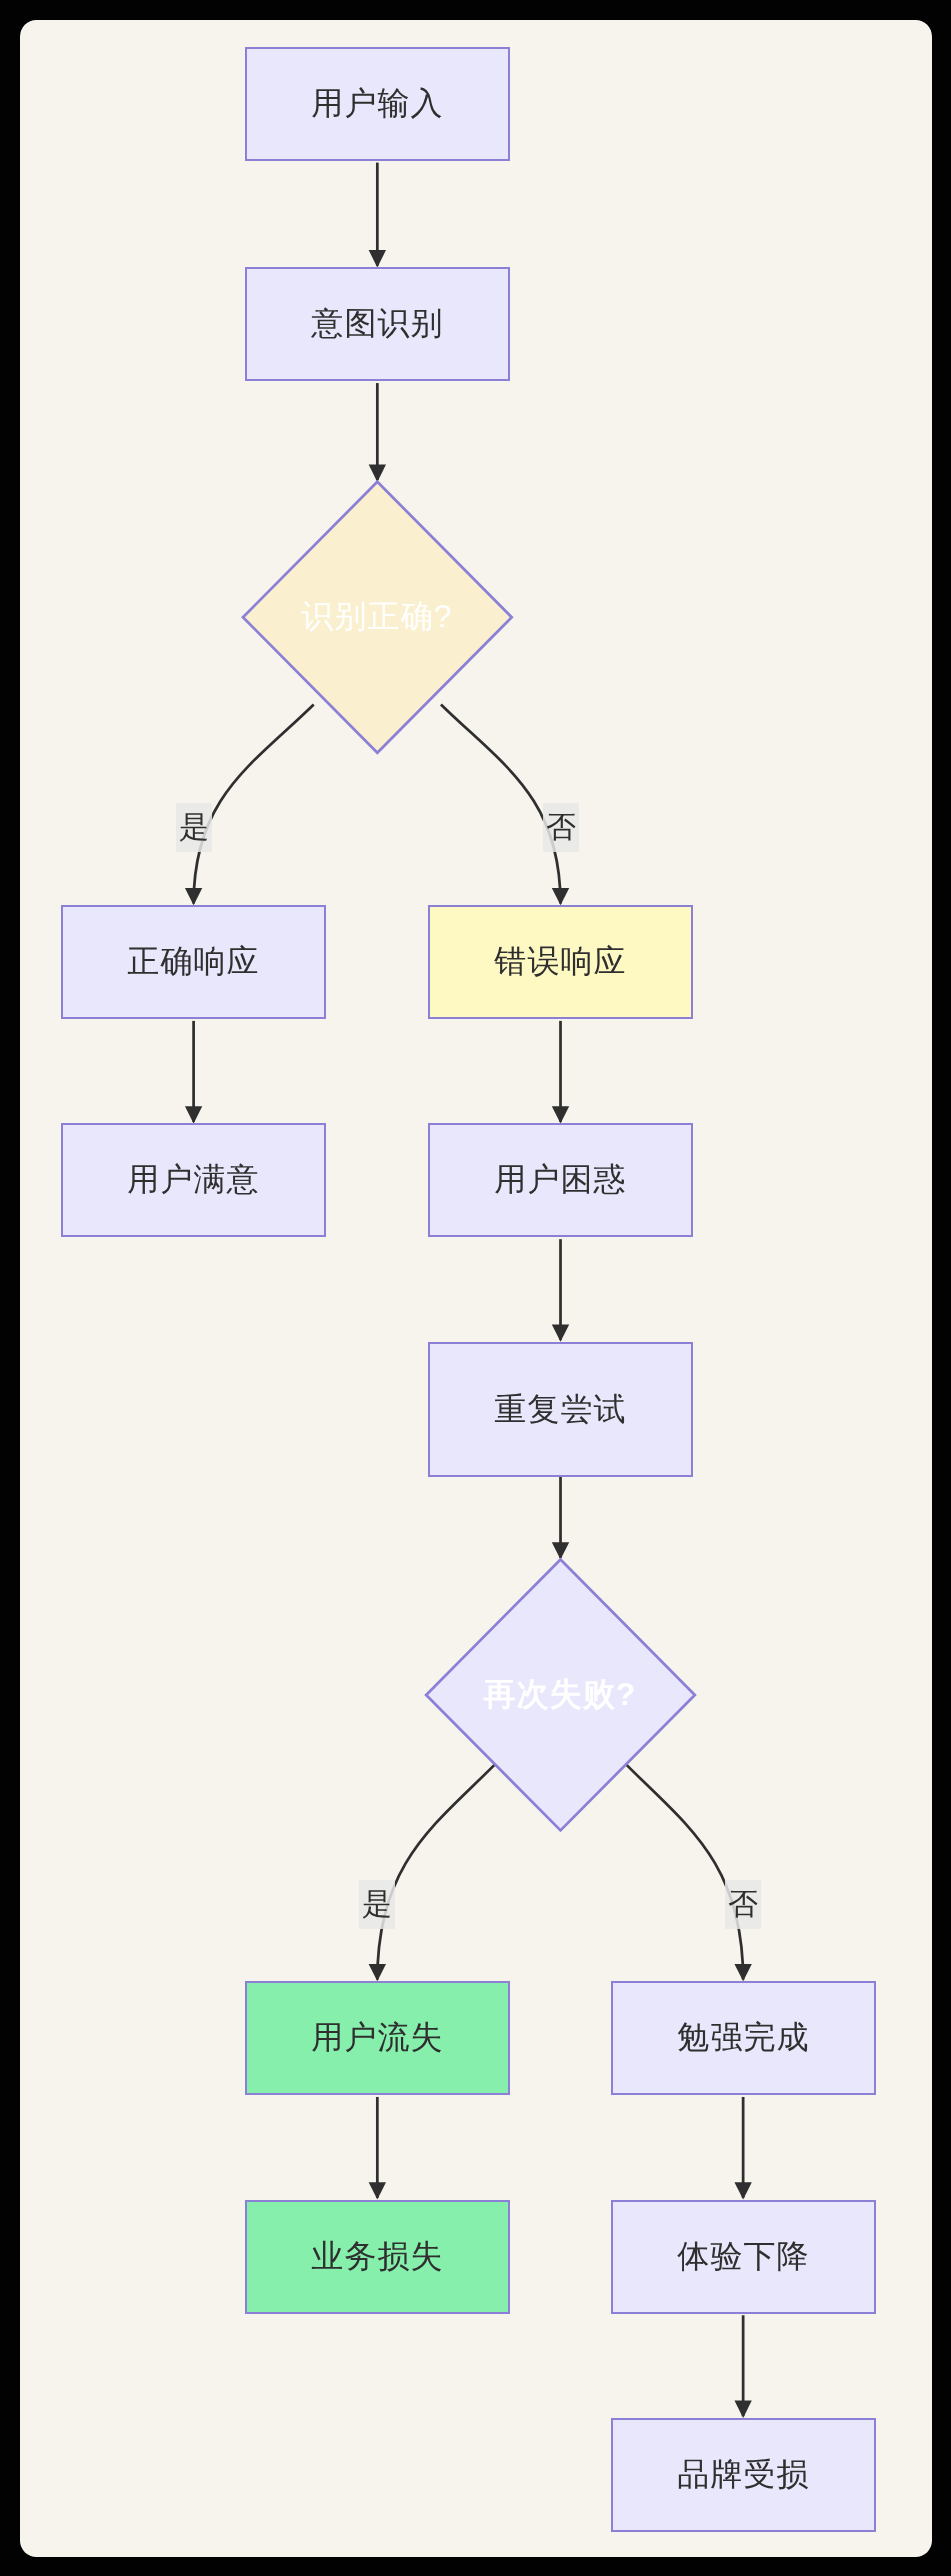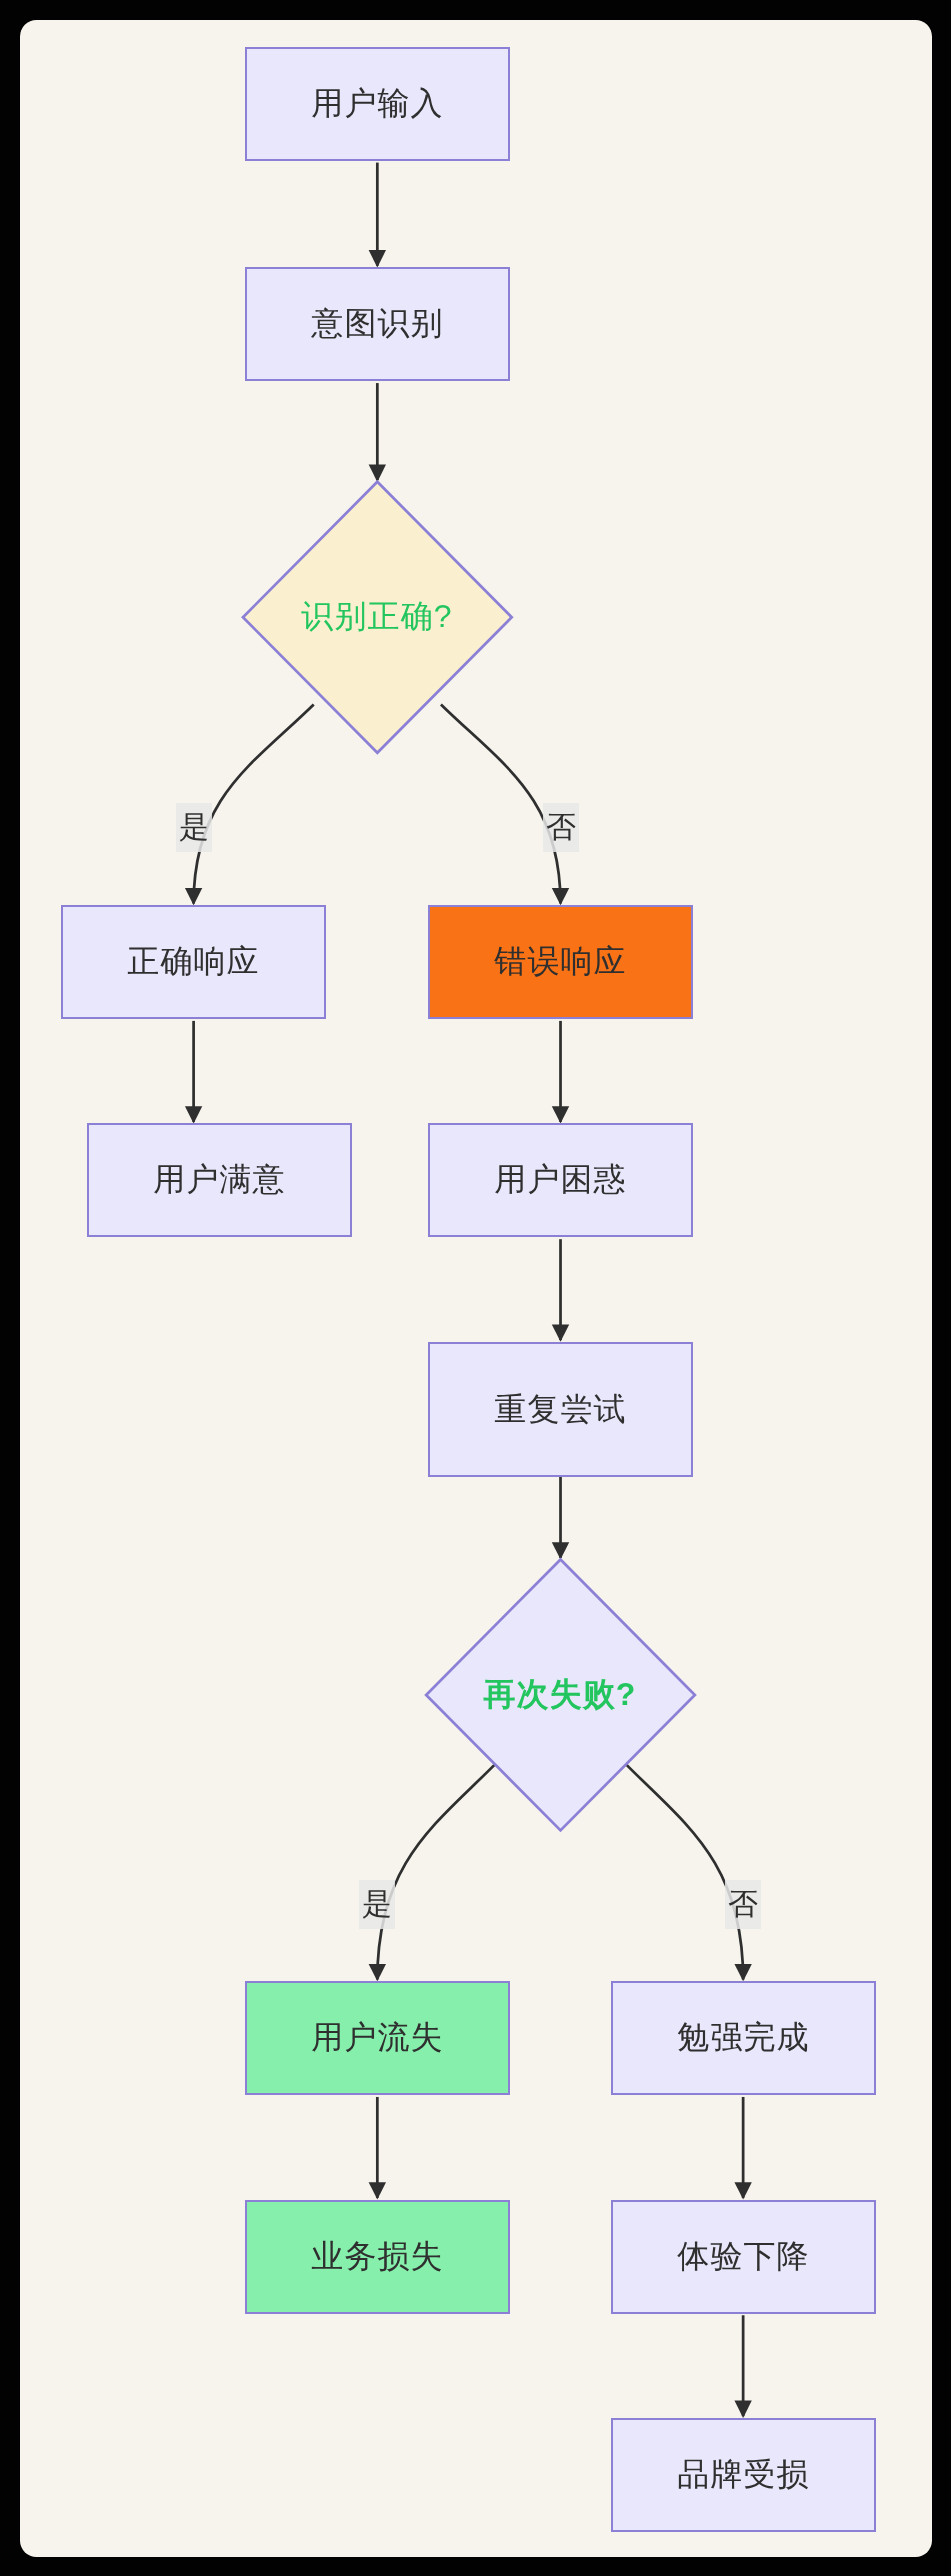--- a/index.html
+++ b/index.html
@@ -14,26 +14,26 @@
   }
   .edge-svg { position:absolute; left:0; top:0; }
   .node {
     position:absolute; box-sizing:border-box;
     border:2.7px solid #8C80D6;
     display:flex; align-items:center; justify-content:center;
     font-size:32px; font-weight:500; color:#2F2F2F;
     letter-spacing:1.1px; white-space:nowrap;
   }
   .fill-lavender   { background:#E9E7FB; }
-  .fill-pink-light { background:#f97316; }
+  .fill-pink-light { background:#fef9c3; }
   .fill-pink       { background:#86efac; }
   .dlabel {
     position:absolute; width:230px; height:60px;
     display:flex; align-items:center; justify-content:center;
-    font-size:32px; font-weight:500; color:#22c55e;
+    font-size:32px; font-weight:500; color:#ffffff;
     letter-spacing:1.1px; white-space:nowrap;
   }
   .elabel {
     position:absolute; width:36px; height:49px;
     display:flex; align-items:center; justify-content:center;
     background:rgba(232,232,231,0.85);
     font-size:30px; font-weight:500; color:#2F2F2F;
   }
 </style>
 </head>
@@ -68,21 +68,21 @@
     <polygon points="688,878 933,1125 688,1372 443,1125" fill="#FAF0CF" stroke="#8C80D6" stroke-width="5"></polygon>
     <polygon points="1022,2843 1267,3090 1022,3337 777,3090" fill="#E9E7FB" stroke="#8C80D6" stroke-width="5"></polygon>
   </svg>
 
   <div class="node fill-lavender" style="left:245px; top:47px;  width:265px; height:114px;">用户输入</div>
   <div class="node fill-lavender" style="left:245px; top:267px; width:265px; height:114px;">意图识别</div>
 
   <div class="node fill-lavender" style="left:61px; top:905px; width:265px; height:114px;">正确响应</div>
   <div class="node fill-pink-light" style="left:428px; top:905px; width:265px; height:114px;">错误响应</div>
 
-  <div class="node fill-lavender" style="left:61px; top:1123px; width:265px; height:114px;margin-left:26px;">用户满意</div>
+  <div class="node fill-lavender" style="left:61px; top:1123px; width:265px; height:114px;">用户满意</div>
   <div class="node fill-lavender" style="left:428px; top:1123px; width:265px; height:114px;">用户困惑</div>
 
   <div class="node fill-lavender" style="left:428px; top:1342px; width:265px; height:135px;">重复尝试</div>
 
   <div class="node fill-pink" style="left:245px; top:1981px; width:265px; height:114px;">用户流失</div>
   <div class="node fill-lavender" style="left:611px; top:1981px; width:265px; height:114px;">勉强完成</div>
 
   <div class="node fill-pink" style="left:245px; top:2200px; width:265px; height:114px;">业务损失</div>
   <div class="node fill-lavender" style="left:611px; top:2200px; width:265px; height:114px;">体验下降</div>
 

